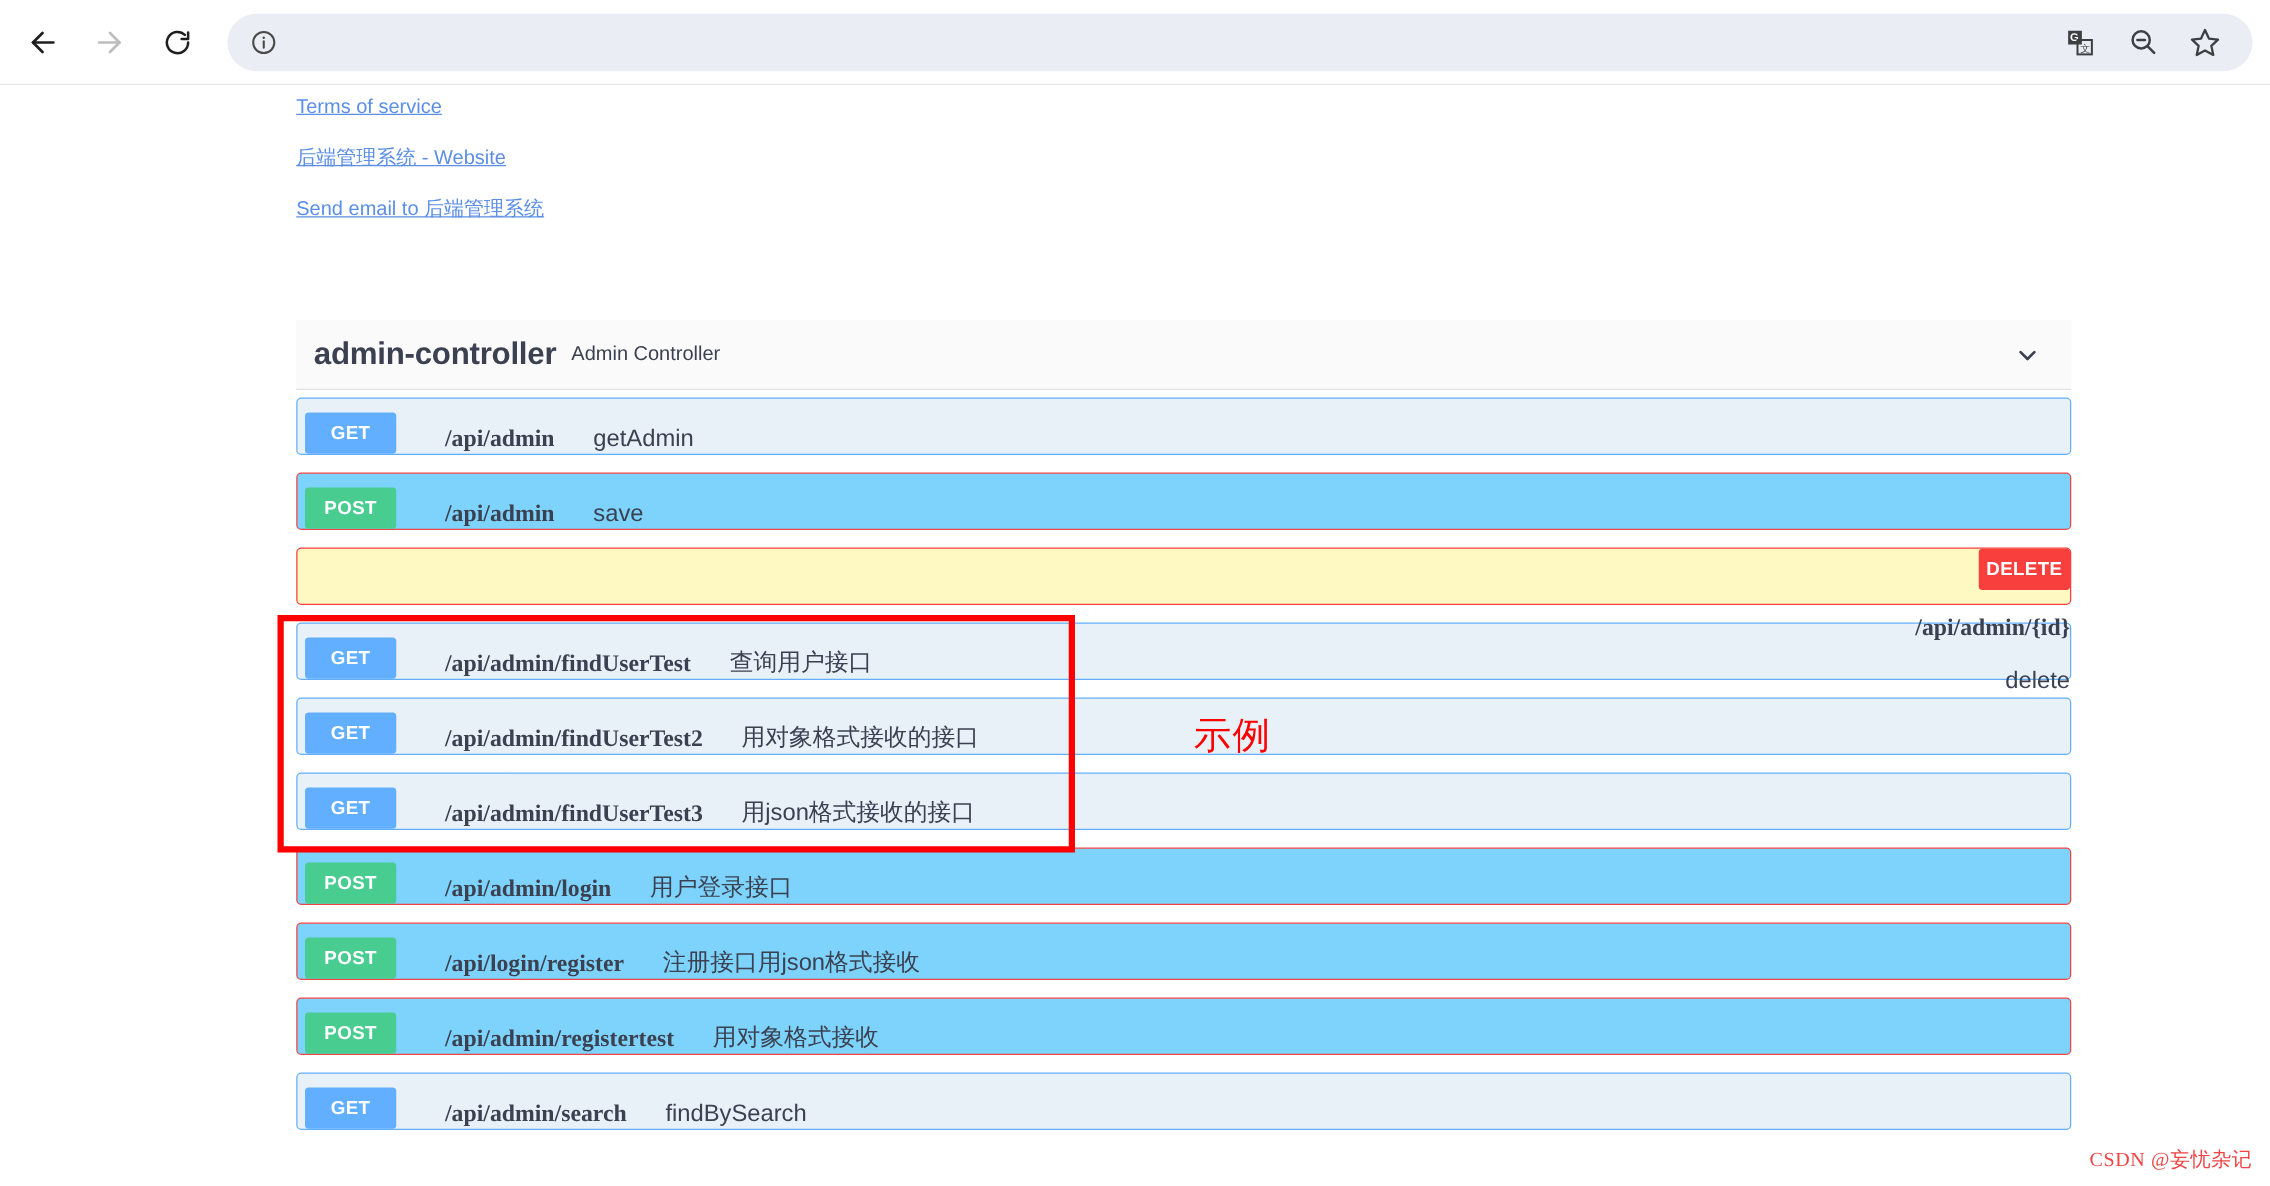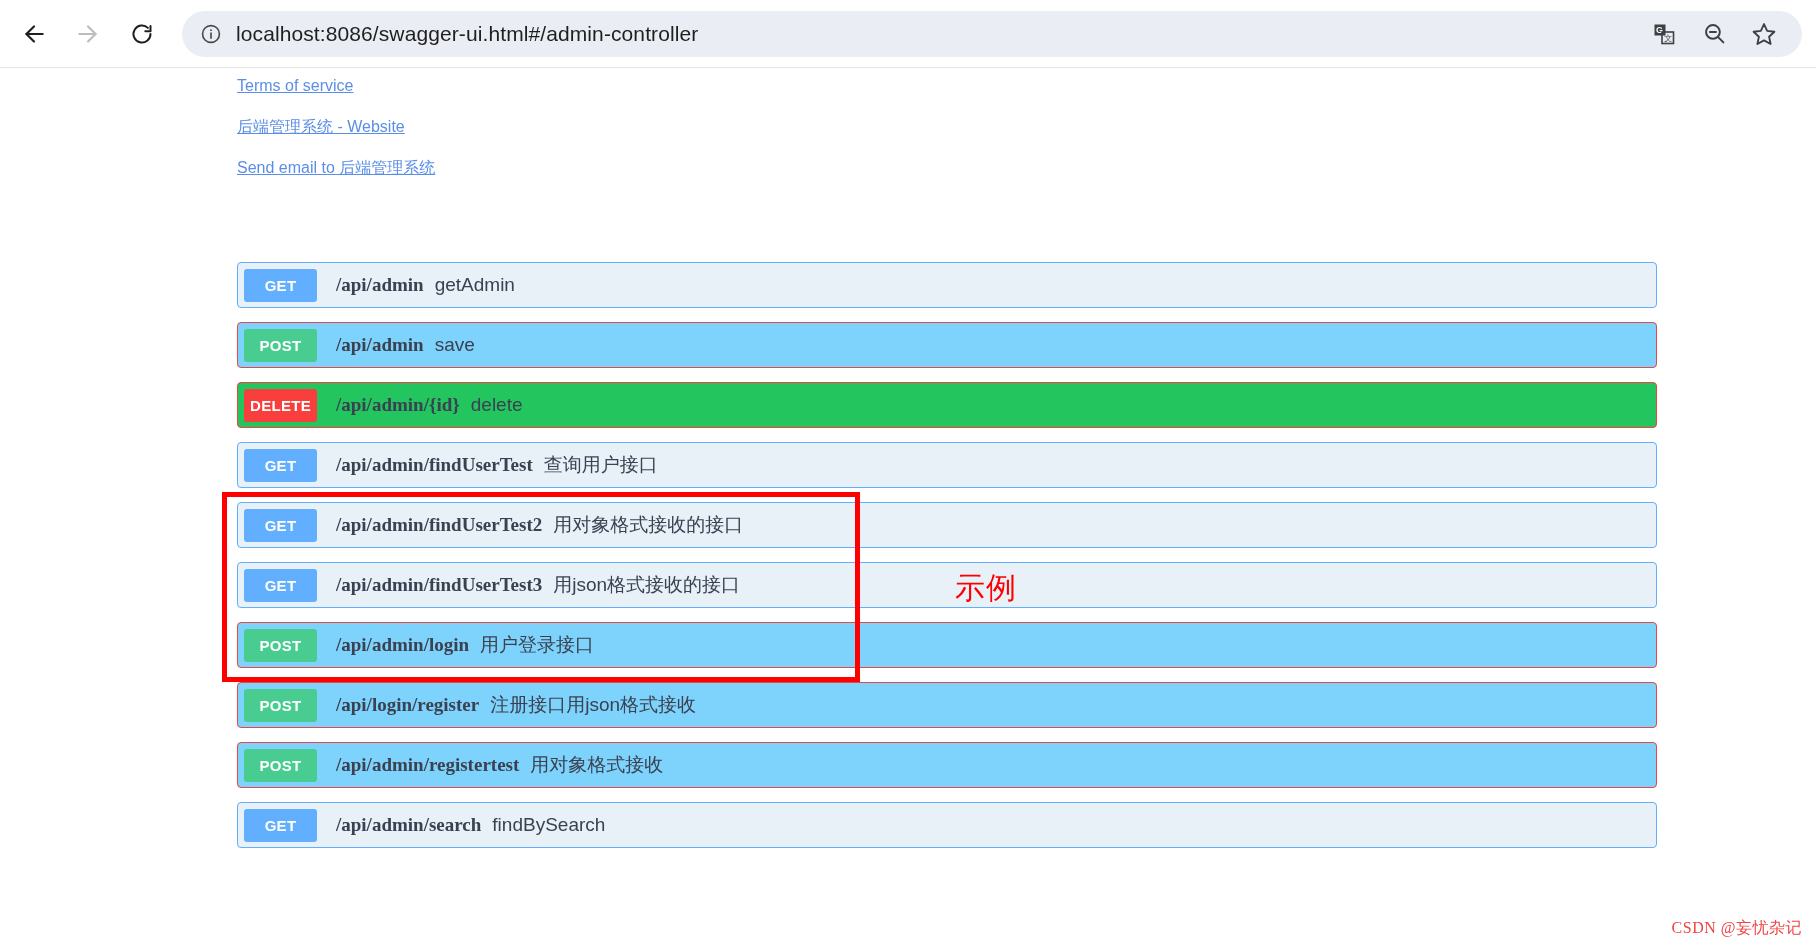--- a/index.html
+++ b/index.html
@@ -118,25 +118,26 @@
     font-size: 16px;
     color: #3b4151;
     margin-left: 12px;
     font-family: "Liberation Sans", sans-serif;
   }
   #tag-chevron { margin-left: auto; color: #3b4151; display:flex; }
 
   
   .op-list { padding-top: 6px; }
   .op {
-    display: flex; align-items: center;
+    display: flex; align-items: flex-end;
     height: 46px;
     margin: 0 0 14px 0;
     border-radius: 4px;
     padding-left: 6px;
+    gap: 20px;
   }
   .op .verb {
     width: 73px; height: 33px;
     border-radius: 3px;
     color: #ffffff;
     font-size: 15px;
     font-weight: bold;
     letter-spacing: 0.3px;
     display: flex; align-items: center; justify-content: center;
     font-family: "Liberation Sans", sans-serif;
@@ -155,21 +156,21 @@
     font-size: 19px;
     color: #3b4151;
     white-space: nowrap;
     font-family: "Liberation Sans", sans-serif;
   }
 
   .op.get    { background: #e8f0f8; border: 1px solid #61affe; }
   .op.get .verb    { background: #61affe; }
   .op.post   { background: #7dd3fc; border: 1px solid #ef4444; }
   .op.post .verb   { background: #49cc90; }
-  .op.delete { background: #22c55e; border: 1px solid #f93e3e; }
+  .op.delete { background: #fef9c3; border: 1px solid #f93e3e; flex-direction: column; }
   .op.delete .verb { background: #f93e3e; }
 
   
   #annot-box {
     position: absolute;
     left: 222px; top: 424px;
     width: 638px; height: 190px;
     border: 5px solid #fe0000;
     pointer-events: none;
     z-index: 20;
@@ -222,21 +223,20 @@
   </div>
 
   <div id="omnibox">
     <span id="site-info-icon">
       <svg width="22" height="22" viewBox="0 0 24 24" fill="none" stroke="currentColor" stroke-width="1.8">
         <circle cx="12" cy="12" r="9.2"></circle>
         <line x1="12" y1="11" x2="12" y2="16.5" stroke-linecap="round"></line>
         <circle cx="12" cy="7.8" r="1.05" fill="currentColor" stroke="none"></circle>
       </svg>
     </span>
-    <span id="url-text">localhost:8086/swagger-ui.html#/admin-controller</span>
 
     <div id="omnibox-actions">
       <span class="omni-icon">
         <svg width="24" height="24" viewBox="0 0 24 24" fill="currentColor">
           <path d="M2.5 2.5h11v11h-11z" fill="#3c4043"></path>
           <text x="4" y="11.2" font-size="9" fill="#ffffff" font-family="Liberation Sans, sans-serif" font-weight="bold">G</text>
           <rect x="10" y="10" width="11.5" height="11.5" fill="none" stroke="#3c4043" stroke-width="1.6"></rect>
           <text x="12.3" y="19.4" font-size="8" fill="#3c4043" font-family="Liberation Sans, sans-serif">文</text>
         </svg>
       </span>
@@ -259,20 +259,29 @@
 <div id="page">
 
   <div id="info-links">
     <a href="#">Terms of service</a>
     <a href="#">后端管理系统 - Website</a>
     <a href="#">Send email to 后端管理系统</a>
   </div>
 
   <div id="opblock-tag-section">
 
+    <div id="tag-header">
+      <span id="tag-title">admin-controller</span>
+      <span id="tag-desc">Admin Controller</span>
+      <span id="tag-chevron">
+        <svg width="22" height="22" viewBox="0 0 24 24" fill="none" stroke="currentColor" stroke-width="2.3" stroke-linecap="round" stroke-linejoin="round">
+          <polyline points="6 9.5 12 15.5 18 9.5"></polyline>
+        </svg>
+      </span>
+    </div>
 
     <div class="op-list" id="op-list">
         <div class="op get">
           <span class="verb">GET</span>
           <span class="path">/api/admin</span>
           <span class="summary">getAdmin</span>
         </div>
         <div class="op post">
           <span class="verb">POST</span>
           <span class="path">/api/admin</span>

